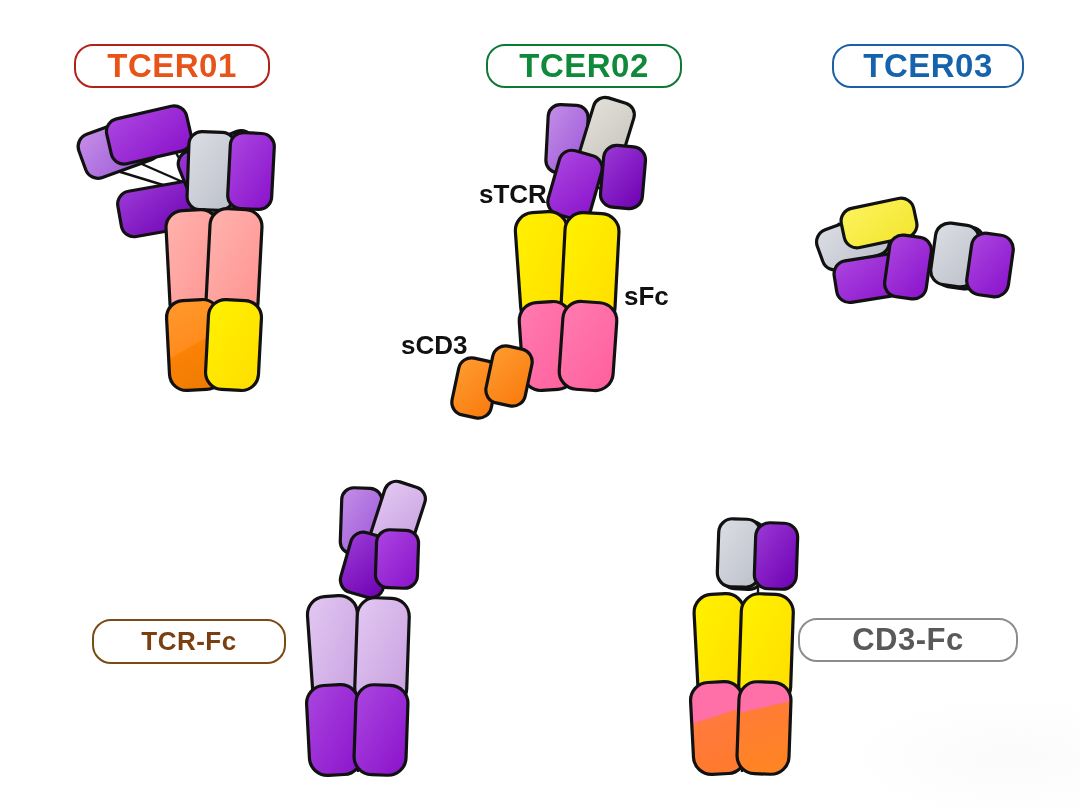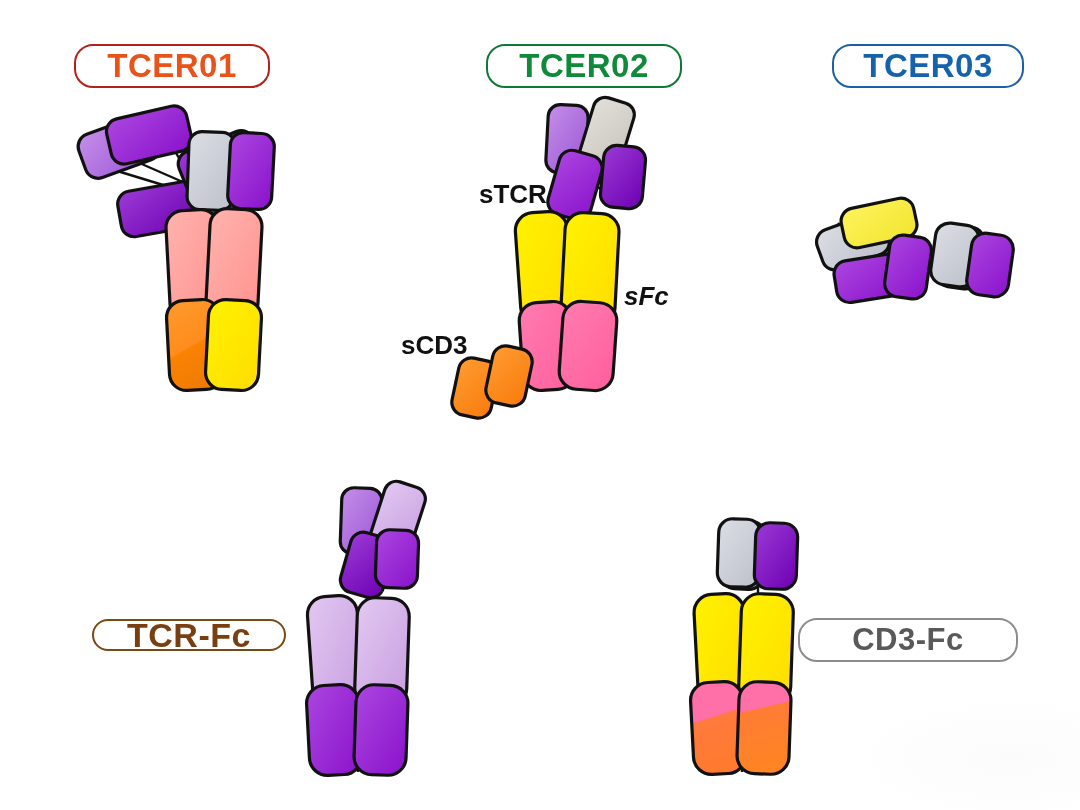--- a/index.html
+++ b/index.html
@@ -27,30 +27,30 @@
     font-weight:bold;
     letter-spacing:.5px;
     white-space:nowrap;
   }
   .pill-tcer01{left:74px;top:44px;width:196px;height:44px;border:2.5px solid #b2221b;
       color:#e8531a;font-size:33px;}
   .pill-tcer02{left:446px;top:44px;width:196px;height:44px;border:2.5px solid #0d7a34;
       color:#0f8a3a;font-size:33px;margin-left:40px;}
   .pill-tcer03{left:832px;top:44px;width:192px;height:44px;border:2.5px solid #1d5fa4;
       color:#1663ad;font-size:33px;}
-  .pill-tcrfc{left:92px;top:619px;width:194px;height:32px;border:2.5px solid #7a4a14;
-      color:#7a3f10;font-size:34px;}
+  .pill-tcrfc{left:92px;top:619px;width:194px;height:45px;border:2.5px solid #7a4a14;
+      color:#7a3f10;font-size:26px;}
   .pill-cd3fc{left:798px;top:618px;width:220px;height:44px;border:2px solid #8c8c8c;
       color:#595959;font-size:31px;}
 
   .anno{
     position:absolute;color:#111;font-weight:bold;white-space:nowrap;
   }
   .anno-stcr{left:479px;top:139px;font-size:26px;margin-top:40px;}
-  .anno-sfc{left:624px;top:281px;font-size:26px;font-style:italic;}
+  .anno-sfc{left:624px;top:281px;font-size:26px;}
   .anno-scd3{left:401px;top:330px;font-size:26px;}
 </style>
 </head>
 <body>
 
 <div id="canvas"></div>
 
 <svg id="fig" viewBox="0 0 1080 810">
   <defs>
     <linearGradient id="gPurpDark" x1="0" y1="0" x2="1" y2="1">

